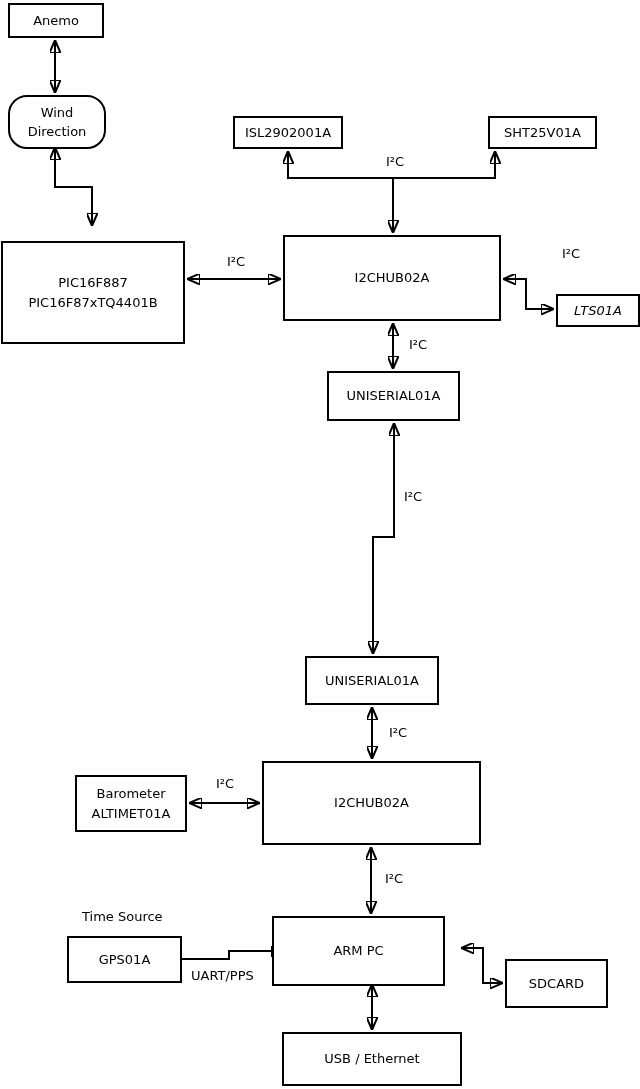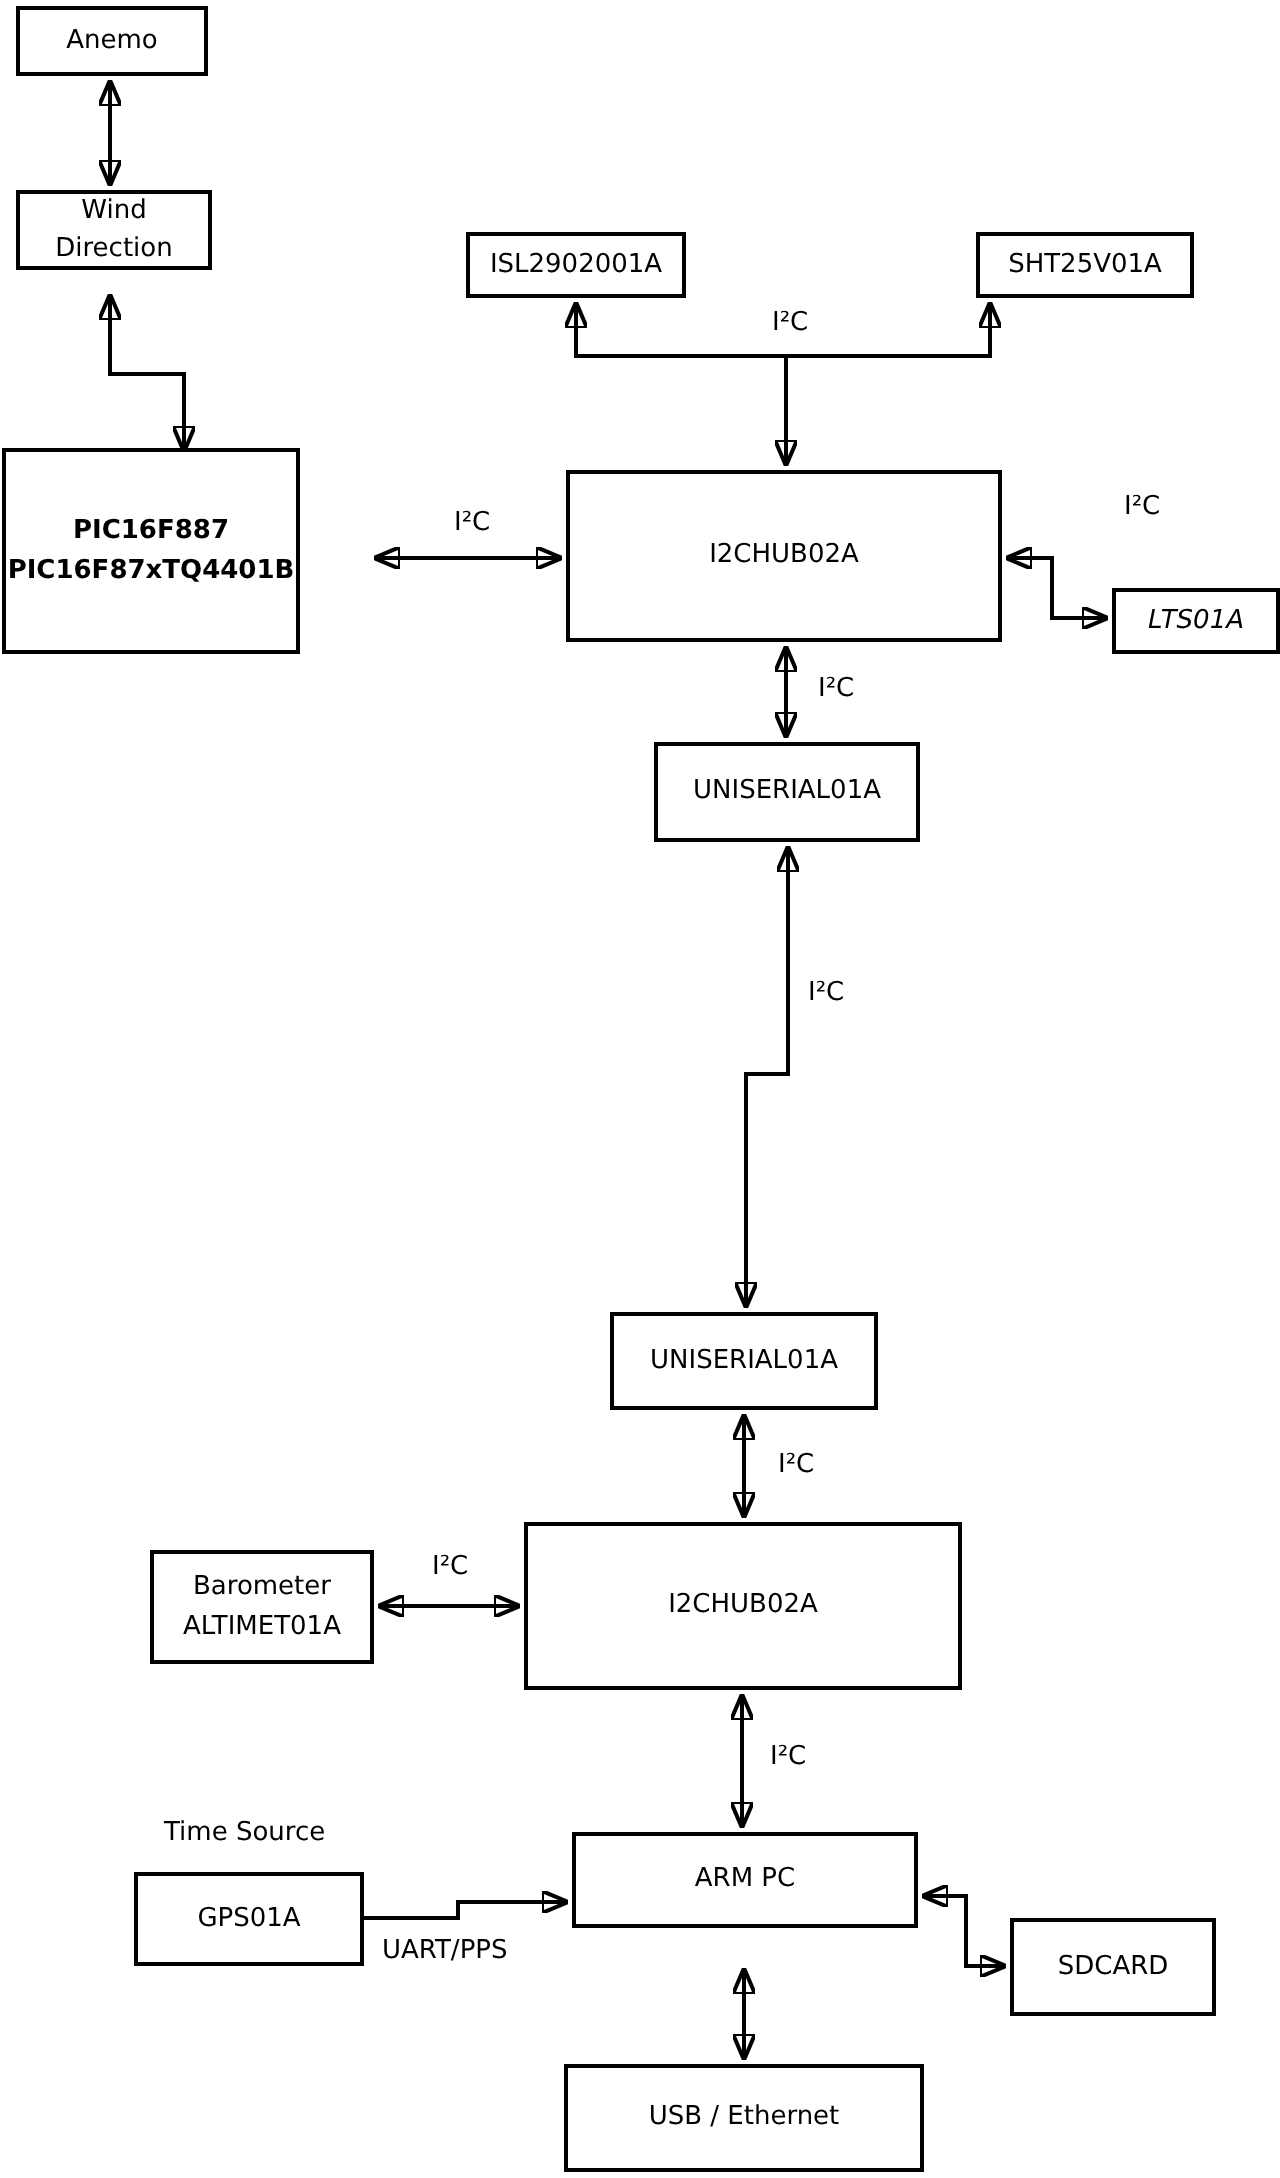--- a/index.html
+++ b/index.html
@@ -65,44 +65,44 @@
     <path d="M372,707 V759" marker-start="url(#ah)" marker-end="url(#ah)"></path>
     <path d="M189,803 H260" marker-start="url(#ah)" marker-end="url(#ah)"></path>
     <path d="M371,847 V914" marker-start="url(#ah)" marker-end="url(#ah)"></path>
     <path d="M173,959 H229 V951 H284" marker-end="url(#ah)"></path>
     <path d="M461,948 H483 V983 H503" marker-start="url(#ah)" marker-end="url(#ah)"></path>
     <path d="M372,984 V1030" marker-start="url(#ah)" marker-end="url(#ah)"></path>
   </svg>
 
   <div class="node" style="left:8px; top:3px; width:96px; height:35px;">Anemo</div>
 
-  <div class="node" style="left:8px; top:95px; width:98px; height:40px;">Wind
+  <div class="node" style="left:8px; top:95px; width:98px; height:54px;border-radius:19px;">Wind
 Direction</div>
 
-  <div class="node" style="left:1px; top:224px; width:149px; height:103px;font-weight:bold;">PIC16F887
+  <div class="node" style="left:1px; top:241px; width:184px; height:103px;">PIC16F887
 PIC16F87xTQ4401B</div>
 
   <div class="node" style="left:233px; top:116px; width:110px; height:33px;">ISL2902001A</div>
 
   <div class="node" style="left:440px; top:116px; width:109px; height:33px;margin-left:48px;">SHT25V01A</div>
 
   <div class="node" style="left:283px; top:235px; width:218px; height:86px;">I2CHUB02A</div>
 
   <div class="node" style="left:556px; top:294px; width:84px; height:33px;font-style:italic;">LTS01A</div>
 
   <div class="node" style="left:327px; top:371px; width:133px; height:50px;">UNISERIAL01A</div>
 
   <div class="node" style="left:305px; top:656px; width:134px; height:49px;">UNISERIAL01A</div>
 
   <div class="node" style="left:262px; top:761px; width:219px; height:84px;">I2CHUB02A</div>
 
   <div class="node" style="left:75px; top:775px; width:112px; height:57px;">Barometer
 ALTIMET01A</div>
 
-  <div class="node" style="left:286px; top:916px; width:173px; height:48px;">ARM PC</div>
+  <div class="node" style="left:272px; top:916px; width:173px; height:70px;">ARM PC</div>
 
   <div class="node" style="left:67px; top:936px; width:115px; height:47px;">GPS01A</div>
 
   <div class="node" style="left:505px; top:959px; width:103px; height:49px;">SDCARD</div>
 
   <div class="node" style="left:282px; top:1032px; width:180px; height:54px;">USB / Ethernet</div>
 
   <div class="elabel" style="left:386px; top:155px;">I²C</div>
   <div class="elabel" style="left:227px; top:255px;">I²C</div>
   <div class="elabel" style="left:562px; top:247px;">I²C</div>

